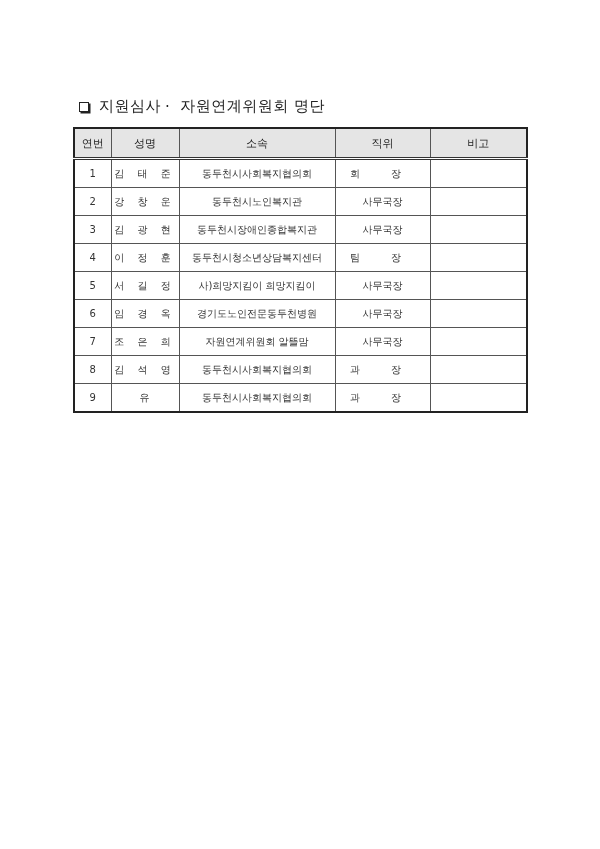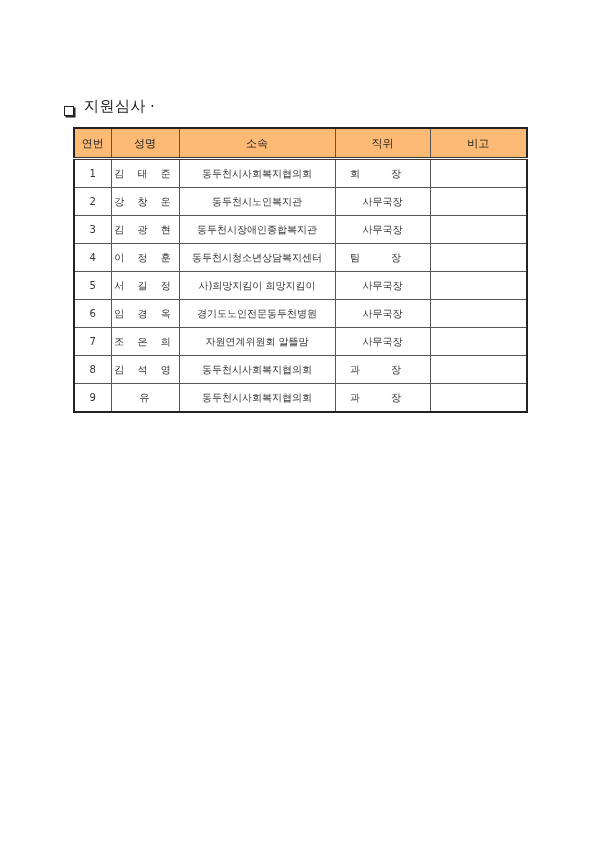--- a/index.html
+++ b/index.html
@@ -3,22 +3,22 @@
 <meta charset="utf-8">
 <style>
   html, body { margin: 0; padding: 0; }
   body {
     width: 600px; height: 849px; background: #ffffff;
     position: relative; overflow: hidden;
     font-family: "DejaVu Sans", "Liberation Sans", sans-serif;
     color: #333333;
   }
   .title {
-    position: absolute; left: 64px; top: 97px;
-    display: flex; align-items: flex-end;
+    position: absolute; left: 79px; top: 97px;
+    display: flex; align-items: center;
     font-size: 15px; color: #222222; letter-spacing: 0.5px;
   }
   .title .box {
     display: inline-block; width: 8px; height: 8px;
     border: 1.5px solid #222; margin-right: 10px;
     box-shadow: 1.5px 1.5px 0 #222;
   }
   .title .sep { margin: 0 10px 0 4px; }
   table {
     position: absolute; left: 73px; top: 127px;
@@ -26,35 +26,36 @@
     border: 2px solid #222;
     table-layout: fixed;
   }
   th, td {
     border: 1px solid #555;
     text-align: center; padding: 0;
     font-size: 10px; color: #333;
     white-space: nowrap; overflow: hidden;
   }
   th {
-    background: #fdba74; height: 28px; font-weight: normal;
+    background: #e5e5e5; height: 28px; font-weight: normal;
     font-size: 11px; color: #222;
     border-bottom: 3px double #333;
   }
   td { height: 27px; }
   td.name { letter-spacing: 5px; margin-top: 43px; }
   td.pos-spaced { letter-spacing: 14px; }
 </style>
 </head>
 <body>
 
 <div class="title">
   <span class="box"></span>
   <span>지원심사</span>
   <span class="sep">·</span>
+  <span>자원연계위원회 명단</span>
 </div>
 
 <table>
   <colgroup>
     <col style="width:37px">
       <col style="width:68px">
       <col style="width:156px">
       <col style="width:95px">
       <col style="width:97px">
   </colgroup>

